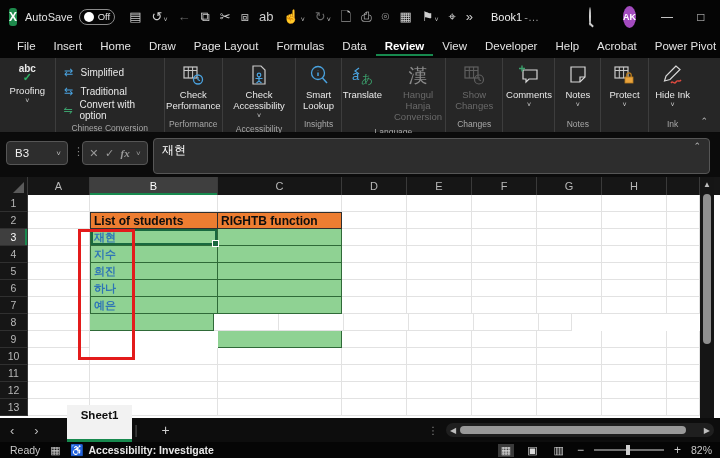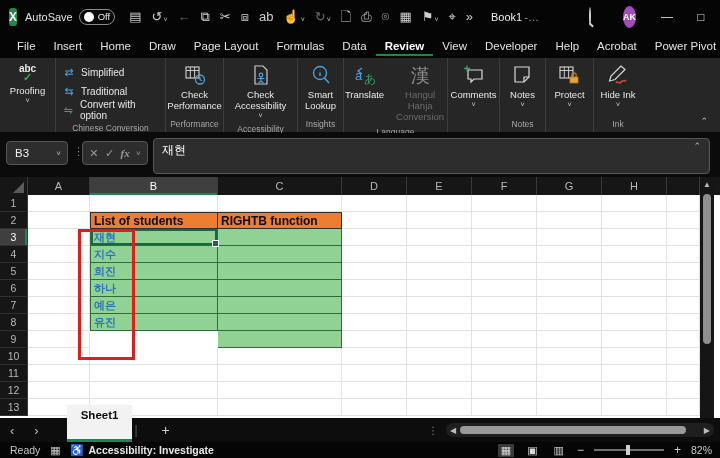--- a/index.html
+++ b/index.html
@@ -276,20 +276,34 @@
         <span class="blabel">Translate</span>
       </div>
       <div class="bigbtn disabled">
         <span class="cjk-big">漢</span>
         <span class="blabel" style="width:52px">Hangul Hanja Conversion</span>
       </div>
     </div>
     <div class="rgroup-label">Language</div>
   </div>
 
+  <div class="rgroup" style="width:58px">
+    <div class="rgroup-body">
+      <div class="bigbtn disabled">
+        <svg class="ric" width="22" height="22" viewBox="0 0 22 22" fill="none">
+            <rect x="2" y="3" width="13" height="11" stroke="#5f5f5f" stroke-width="1.2"></rect>
+            <path d="M2 6.5h13M6.3 3v11M10.6 3v11" stroke="#5f5f5f" stroke-width="1"></path>
+            <circle cx="16" cy="15.5" r="4.5" stroke="#5f5f5f" stroke-width="1.2"></circle>
+            <path d="M16 13v2.7l2 1" stroke="#5f5f5f" stroke-width="1.1"></path>
+          </svg>
+        <span class="blabel">Show Changes</span>
+      </div>
+    </div>
+    <div class="rgroup-label">Changes</div>
+  </div>
 
   <div class="rgroup" style="width:52px">
     <div class="rgroup-body">
       <div class="bigbtn">
         <svg class="ric" width="24" height="22" viewBox="0 0 24 22" fill="none">
             <path d="M6 6h14v9h-8l-3 3v-3H6z" stroke="#d8d8d8" stroke-width="1.2"></path>
             <path d="M5 1.5v6M2 4.5h6" stroke="#3ba06c" stroke-width="1.4"></path>
           </svg>
         <span class="blabel">Comments</span>
         <span class="chev">˅</span>
@@ -457,21 +471,20 @@
         <div class="cell" style="width: 65px;"></div>
         <div class="cell" style="width: 65px;"></div>
         <div class="cell" style="width: 65px;"></div>
         <div class="cell" style="width: 65px;"></div>
         <div class="cell" style="width: 65px;"></div>
         <div class="cell" style="width: 33px;"></div>
       </div>
       <div class="grow">
         <div class="rhdr">8</div>
         <div class="cell" style="width: 62px;"></div>
-        <div class="cell green name bleft" style="width: 128px;">유진</div>
         <div class="cell green" style="width: 124px;"></div>
         <div class="cell" style="width: 65px;"></div>
         <div class="cell" style="width: 65px;"></div>
         <div class="cell" style="width: 65px;"></div>
         <div class="cell" style="width: 65px;"></div>
         <div class="cell" style="width: 65px;"></div>
         <div class="cell" style="width: 33px;"></div>
       </div>
       <div class="grow">
         <div class="rhdr">9</div>

